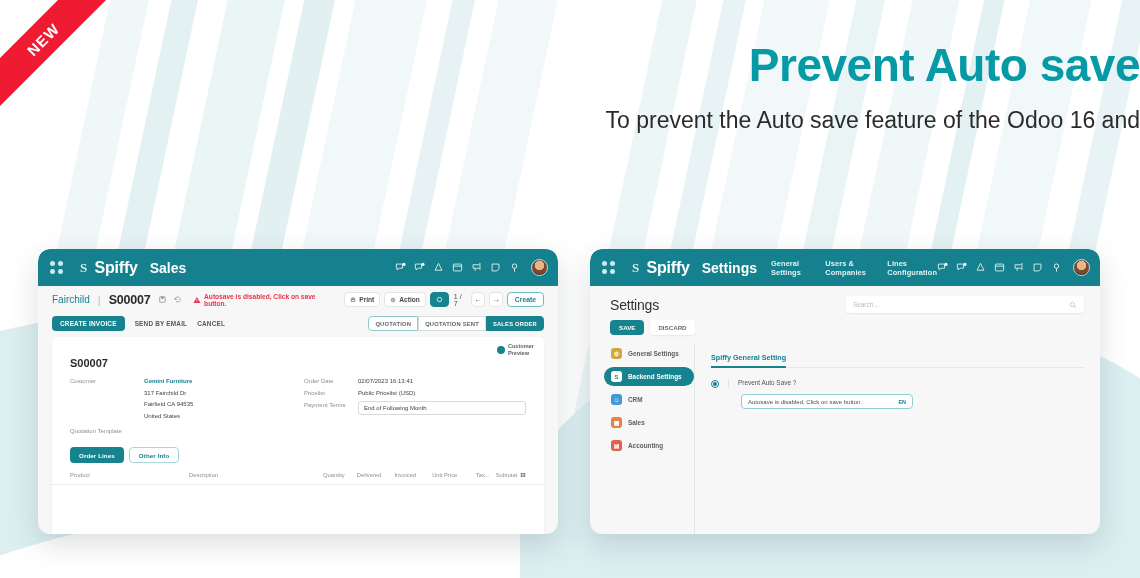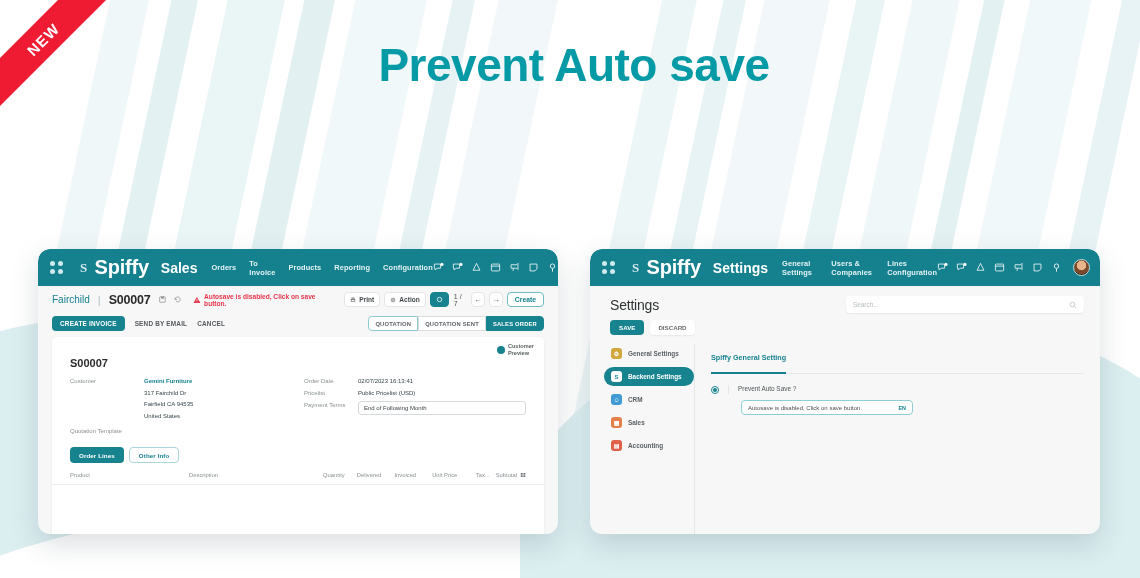--- a/index.html
+++ b/index.html
@@ -25,21 +25,21 @@
   
   .ribbon { position:absolute; left:0; top:0; width:120px; height:120px; overflow:hidden; }
   .ribbon-band {
     position:absolute; width:190px; height:34px; background:#ee1b33;
     transform: rotate(-45deg); left:-52px; top:22px;
     display:flex; align-items:center; justify-content:center;
   }
   .ribbon-band span { color:#fff; font-size:15px; font-weight:bold; letter-spacing:1.2px; }
 
   
-  .headline { position:absolute; left:0; right:0; top:40px; text-align:center;margin-left:8px; }
+  .headline { position:absolute; left:0; right:0; top:40px; text-align:right;margin-left:8px; }
   .headline h1 {
     font-size:46px; font-weight:bold; color:#069aa6; letter-spacing:-0.5px; line-height:1.1;
   }
   .headline p {
     margin-top:14px; font-size:23px; color:#2b2b2b; line-height:1.38; font-weight:400;
   }
 
   
   .win {
     position:absolute; background:#f7f7f8; border-radius:12px;
@@ -52,21 +52,21 @@
     height:37px; background:#15818e; display:flex; align-items:center;
     padding:0 10px 0 12px; gap:0px; border-radius:12px 12px 0 0;
   }
   .grid-icon { display:grid; grid-template-columns:repeat(2,5px); grid-gap:2.5px; margin-right:14px;}
   .grid-icon i { width:5px; height:5px; border-radius:50%; background:#cfe9ec; display:block;}
   .brand { display:flex; align-items:center; gap:4px; margin-right:12px; }
   .brand-s {
     width:14px; height:14px; color:#d6edef; font-size:13px; font-weight:bold;
     font-family:"Liberation Serif", serif; display:flex; align-items:center; justify-content:center;
   }
-  .brand-name { color:#fff; font-size:20px; font-weight:bold; letter-spacing:-.2px; }
+  .brand-name { color:#fff; font-size:16px; font-weight:bold; letter-spacing:-.2px; }
   .app-name { color:#fff; font-size:14px; font-weight:bold; margin-right:14px; }
   .menu { display:flex; gap:13px; align-items:center; }
   .menu a { color:#e2f2f3; font-size:7.4px; font-weight:bold; text-decoration:none; letter-spacing:.1px;}
   .sys { margin-left:auto; display:flex; align-items:center; gap:8px; }
   .sys .ico { width:11px; height:11px; opacity:.95; display:block; }
   .avatar {
     width:17px; height:17px; border-radius:50%;
     background: radial-gradient(circle at 50% 35%, #e8b48a 0 38%, #7b4a2c 39% 70%, #3f2b1f 71%);
     border:1.5px solid #b9dde0; margin-left:3px;
   }
@@ -169,21 +169,21 @@
   .set-side { width:105px; padding-left:14px; border-right:1px solid #e4e7e8; }
   .sitem { display:flex; align-items:center; gap:6px; height:19px; padding:0 7px;
            border-radius:10px; margin-bottom:4px; }
   .sitem.active { background:#17838f; }
   .sitem-label { font-size:6.4px; color:#5b6063; font-weight:bold;}
   .sitem.active .sitem-label { color:#fff; }
   .sq { width:11px; height:11px; border-radius:3px; display:flex; align-items:center;
         justify-content:center; font-size:6px; color:#fff; font-weight:bold;}
   .set-main { flex:1; padding:2px 16px 0 16px; }
   .sec-tab { display:inline-block; font-size:7.2px; color:#17838f; font-weight:bold;
-             padding-bottom:10px; border-bottom:2px solid #17838f; }
+             padding-bottom:4px; border-bottom:2px solid #17838f; }
   .sec-rule { height:1px; background:#e6e9ea; margin-top:-1px; }
   .opt-row { display:flex; align-items:flex-start; gap:9px; margin-top:11px; }
   .chk { width:8px; height:8px; border-radius:50%; border:1px solid #17838f;
          display:flex; align-items:center; justify-content:center; margin-top:1px; }
   .chk i { width:4px; height:4px; background:#17838f; border-radius:50%; display:block;}
   .opt-div { width:1px; align-self:stretch; background:#e2e5e6; }
   .opt-label { font-size:6.4px; color:#4d5355; }
   .opt-input {
     margin-top:6px; margin-left:30px; width:172px; height:15px; border:1px solid #8ecdd3;
     border-radius:4px; background:#fff; display:flex; align-items:center; padding:0 6px;
@@ -227,45 +227,38 @@
 
   <div class="ribbon">
     <div class="ribbon-band">
       <span>NEW</span>
     </div>
   </div>
 
   <div class="headline">
     <h1>Prevent Auto save</h1>
     <p>
-      <br>
+      <span>To prevent the Auto save feature of the Odoo 16 and</span><br>
     </p>
   </div>
 
   <div class="win win-left">
 
     <div class="topbar">
       <div class="grid-icon">
           <i></i>
           <i></i>
           <i></i>
           <i></i>
         </div>
       <div class="brand">
         <div class="brand-s">S</div>
         <div class="brand-name">Spiffy</div>
       </div>
       <div class="app-name">Sales</div>
-      <div class="menu">
-        <a href="#">Orders</a>
-        <a href="#">To Invoice</a>
-        <a href="#">Products</a>
-        <a href="#">Reporting</a>
-        <a href="#">Configuration</a>
-      </div>
       <div class="sys">
         <svg class="ico" viewBox="0 0 16 16">
             <path d="M2 3h9v6H6l-3 2.5V9H2z" fill="none" stroke="#fff" stroke-width="1.2"></path>
             <circle cx="13" cy="3.5" r="2.3" fill="#fff"></circle>
           </svg>
         <svg class="ico" viewBox="0 0 16 16">
             <path d="M2 3h9v6H6l-3 2.5V9H2z" fill="none" stroke="#fff" stroke-width="1.2"></path>
             <circle cx="13" cy="3.5" r="2.3" fill="#fff"></circle>
           </svg>
         <svg class="ico" viewBox="0 0 16 16">

